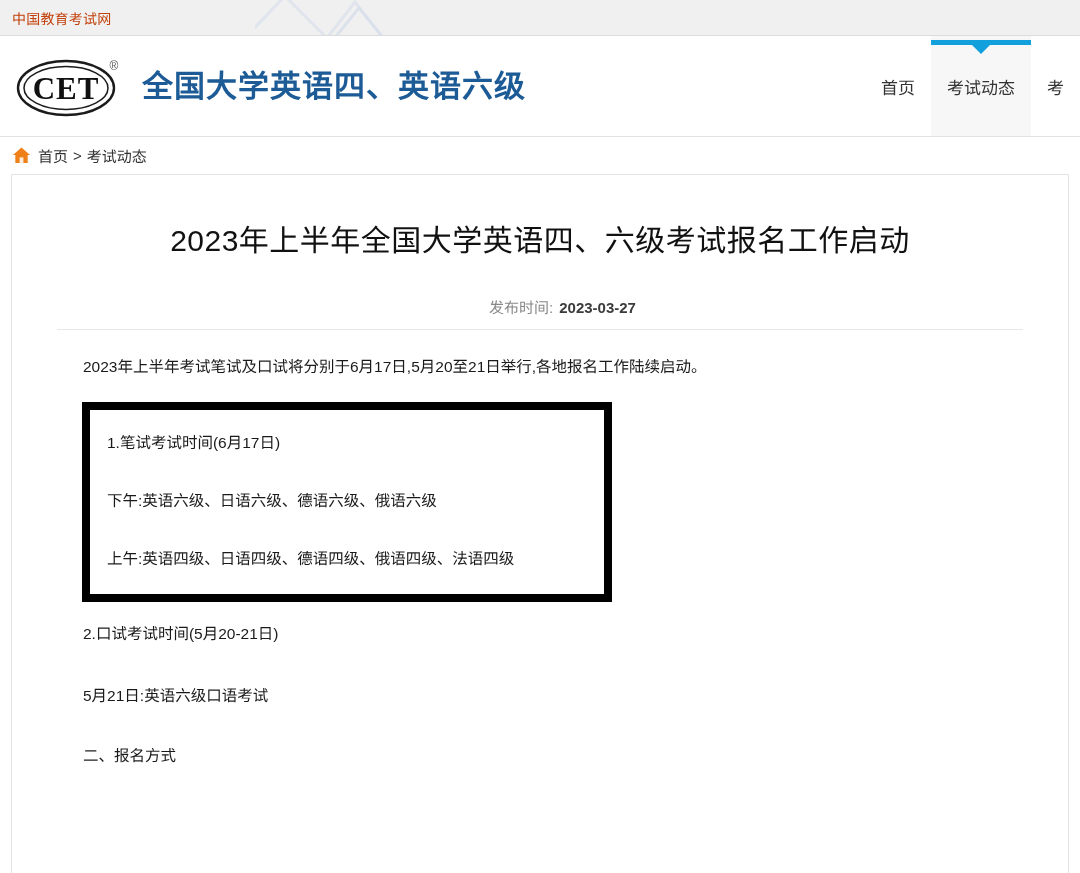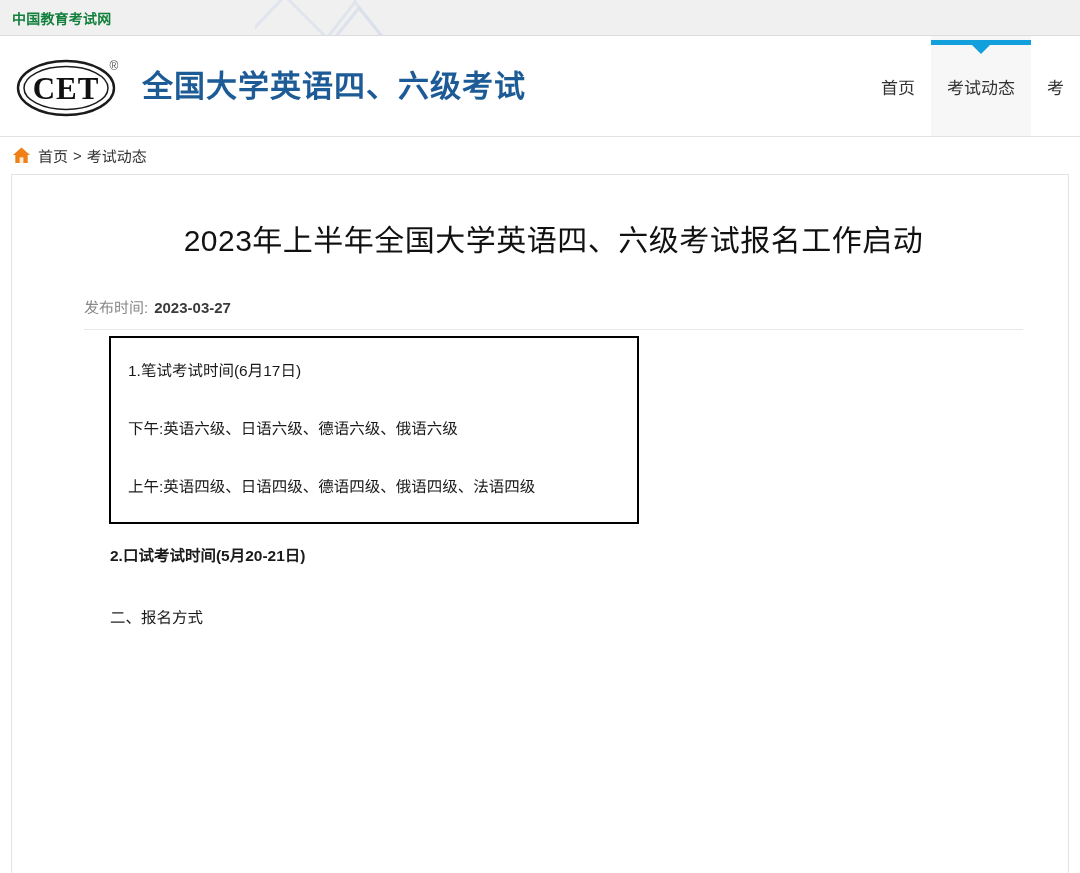--- a/index.html
+++ b/index.html
@@ -32,24 +32,23 @@
     width: 240px;
     height: 46px;
     opacity: .55;
     pointer-events: none;
   }
   .titlebar-text {
     position: absolute;
     left: 12px;
     top: 8px;
     font-size: 14px;
-    color: #15803d;
+    color: #c2410c;
     letter-spacing: .2px;
     white-space: nowrap;
-    font-weight: bold;
   }
 
   
   .site-header {
     position: relative;
     height: 101px;
     background: #ffffff;
     border-bottom: 1px solid #e2e2e2;
     box-sizing: border-box;
   }
@@ -142,36 +141,36 @@
   
   .card {
     position: relative;
     margin: 0 11px;
     border: 1px solid #e3e3e3;
     border-bottom: none;
     background: #ffffff;
     box-sizing: border-box;
     height: 700px;
     overflow: hidden;
-    padding-left: 27px;
   }
   .article-title {
     margin: 0;
     padding: 46px 10px 0 10px;
     text-align: center;
     font-size: 30px;
     font-weight: normal;
     color: #111111;
     letter-spacing: .5px;
     line-height: 1.35;
   }
   .meta {
     margin: 34px 0 0 45px;
     font-size: 15px;
     color: #888888;
+    text-align: center;
   }
   .meta-date {
     color: #3b3b3b;
     font-weight: bold;
     margin-left: 6px;
   }
   .meta-rule {
     margin: 12px 45px 0 45px;
     height: 1px;
     background: #e8e8e8;
@@ -191,31 +190,31 @@
     align-items: center;
     white-space: nowrap;
   }
   .para.first { height: 58px; padding-top: 8px; }
 
   
   .redbox {
     position: relative;
     margin: 6px 0 0 25px;
     width: 530px;
-    border: 2px solid #000000;
+    border: 8px solid #000000;
     box-sizing: border-box;
     padding: 4px 0 6px 0;
   }
   .redbox .para {
     padding-left: 17px;
     height: 58px;
   }
 
   .after-box .para { height: 60px; }
-  .after-box .para.first-after { height: 64px; font-weight: bold; }
+  .after-box .para.first-after { height: 64px; }
   .clipped { height: 26px; overflow: hidden; }
 </style>
 </head>
 <body>
 
 <div class="titlebar">
   <svg class="titlebar-watermark" viewBox="0 0 240 46" aria-hidden="true">
     <path d="M-10 44 L30 2 L72 44 L100 8 L128 44" fill="none" stroke="#c9d4e8" stroke-width="3" opacity=".75"></path>
     <path d="M78 46 L104 14 L130 46" fill="none" stroke="#c9d4e8" stroke-width="3" opacity=".9"></path>
   </svg>
@@ -224,21 +223,21 @@
 
 <div class="site-header">
 
   <div class="brand">
     <svg class="cet-logo" viewBox="0 0 118 72" aria-hidden="true">
       <ellipse cx="52" cy="38" rx="48" ry="27" fill="none" stroke="#1b1b1b" stroke-width="2.4"></ellipse>
       <ellipse cx="52" cy="38" rx="42" ry="21.5" fill="none" stroke="#1b1b1b" stroke-width="1.5"></ellipse>
       <text x="52" y="49" text-anchor="middle" font-family="'Liberation Serif','DejaVu Serif',serif" font-size="31" font-weight="bold" fill="#111111" letter-spacing="1">CET</text>
       <text x="100" y="20" text-anchor="middle" font-family="'Liberation Sans',sans-serif" font-size="12" fill="#555555">®</text>
     </svg>
-    <span class="brand-title">全国大学英语四、六级考试</span>
+    <span class="brand-title">全国大学英语四、英语六级</span>
   </div>
 
   <nav class="topnav">
     <div class="nav-item">
       <span class="nav-label">首页</span>
     </div>
     <div class="nav-item active">
       <span class="nav-topbar"></span>
       <span class="nav-arrow"></span>
       <span class="nav-label">考试动态</span>
@@ -263,26 +262,28 @@
 
   <h1 class="article-title">2023年上半年全国大学英语四、六级考试报名工作启动</h1>
 
   <div class="meta">
     <span>发布时间:</span><span class="meta-date">2023-03-27</span>
   </div>
   <div class="meta-rule"></div>
 
   <div class="body">
 
+    <p class="para first">2023年上半年考试笔试及口试将分别于6月17日,5月20至21日举行,各地报名工作陆续启动。</p>
 
     <div class="redbox">
       <p class="para">1.笔试考试时间(6月17日)</p>
       <p class="para">下午:英语六级、日语六级、德语六级、俄语六级</p>
       <p class="para">上午:英语四级、日语四级、德语四级、俄语四级、法语四级</p>
     </div>
 
     <div class="after-box">
       <p class="para first-after">2.口试考试时间(5月20-21日)</p>
+      <p class="para">5月21日:英语六级口语考试</p>
       <p class="para clipped">二、报名方式</p>
     </div>
 
   </div>
 </div>
 
 </body></html>

